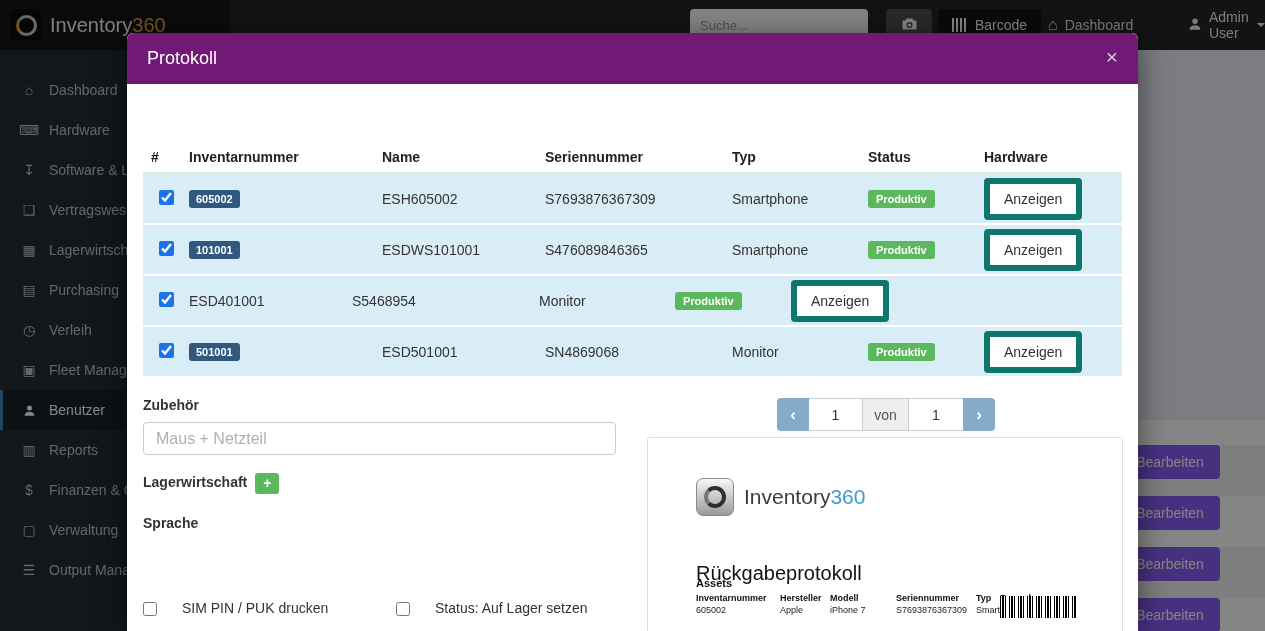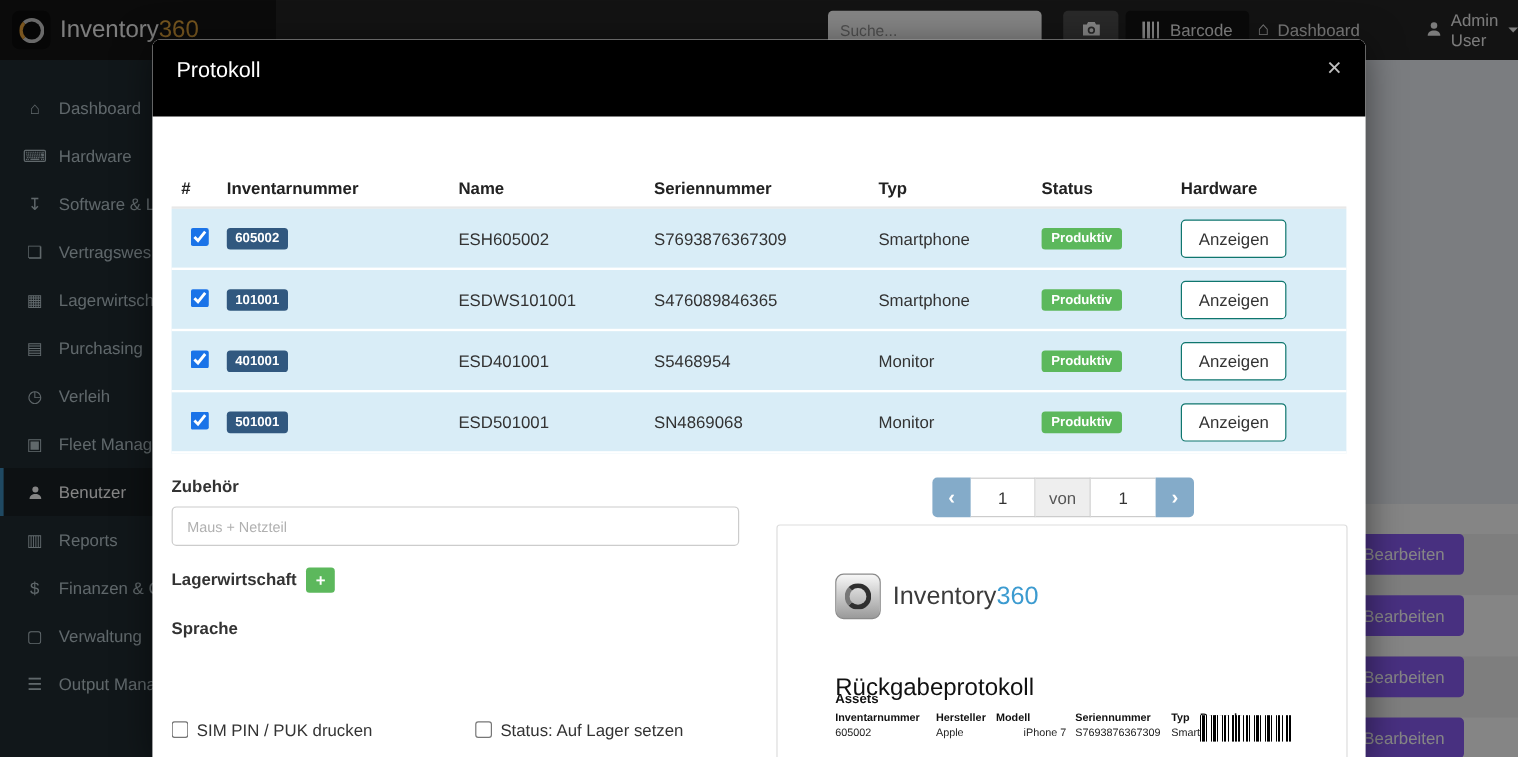--- a/index.html
+++ b/index.html
@@ -47,21 +47,21 @@
   .bg-edit-btn{position:absolute;right:45px;top:0;width:100px;height:34px;background:#8b5cf6;border:none;
                border-radius:4px;color:#fff;font-size:14px;cursor:pointer;}
   .bg-rows{padding-top:25px;}
 
   
   .backdrop{position:absolute;inset:0;background:rgba(0,0,0,0.48);z-index:10;}
 
   
   .modal{position:absolute;left:127px;top:33px;width:1011px;height:598px;background:#fff;z-index:20;
          border-radius:6px 6px 0 0;box-shadow:0 5px 30px rgba(0,0,0,.5);overflow:hidden;}
-  .modal-header{height:64px;background:#000000;border-radius:6px 6px 0 0;position:relative;}
+  .modal-header{height:51px;background:#701a75;border-radius:6px 6px 0 0;position:relative;}
   .modal-title{position:absolute;left:20px;top:0;line-height:51px;color:#fff;font-size:18px;}
   .modal-close{position:absolute;right:14px;top:12px;background:none;border:none;color:rgba(255,255,255,.75);
                font-size:21px;cursor:pointer;line-height:1;}
 
   .btn-remove{position:absolute;left:16px;top:71px;height:33px;background:#f0ad4e;border:none;border-radius:4px;
               color:#fff;font-size:14px;display:flex;align-items:center;gap:7px;padding:0 12px;cursor:pointer;}
   .deselect-glyph{width:11px;height:11px;border:2px solid #fff;border-radius:2px;display:inline-block;}
 
   
   .ptable{position:absolute;left:16px;top:108px;width:979px;}
@@ -69,35 +69,35 @@
   .th{font-weight:bold;font-size:14px;color:#222;padding-left:8px;box-sizing:border-box;}
   .tr{display:flex;height:49px;align-items:center;background:#d9edf7;border-bottom:2px solid #fff;}
   .td{font-size:14px;color:#333;padding-left:8px;box-sizing:border-box;}
   .c1{width:38px;} .c2{width:193px;} .c3{width:163px;} .c4{width:187px;}
   .c5{width:136px;} .c6{width:116px;} .c7{width:146px;}
   .row-check{width:15px;height:15px;accent-color:#1a73e8;margin:0 0 0 8px;cursor:pointer;}
   .badge-inv{display:inline-block;background:#31587f;color:#fff;font-size:11px;font-weight:bold;
              padding:3px 7px;border-radius:3px;}
   .badge-ok{display:inline-block;background:#5cb85c;color:#fff;font-size:11px;font-weight:bold;
             padding:3px 8px;border-radius:3px;}
-  .btn-show{background:#fff;border:1px solid #0f766e;border-radius:4px;color:#333;font-size:14px;
+  .btn-show{background:#fff;border:6px solid #0f766e;border-radius:4px;color:#333;font-size:14px;
             padding:7px 14px;cursor:pointer;}
 
   
   .form-label{position:absolute;font-size:14px;font-weight:bold;color:#333;}
   .input-text{position:absolute;left:16px;top:389px;width:473px;height:33px;border:1px solid #ccc;border-radius:4px;
-              padding:0 12px;font-size:12px;color:#333;box-sizing:border-box;outline:none;}
+              padding:0 12px;font-size:16px;color:#333;box-sizing:border-box;outline:none;}
   .input-text::placeholder{color:#b0b0b0;}
   .btn-plus{display:inline-block;width:24px;height:21px;background:#5cb85c;border:none;border-radius:3px;
             color:#fff;font-size:14px;font-weight:bold;line-height:21px;text-align:center;cursor:pointer;
             vertical-align:middle;margin-left:8px;padding:0;}
   .select{position:absolute;left:16px;top:505px;width:473px;height:33px;border:1px solid #ccc;border-radius:4px;
           font-size:14px;color:#333;box-sizing:border-box;display:flex;align-items:center;padding:0 12px;cursor:pointer;}
   .sel-caret{position:absolute;right:10px;top:14px;border:5px solid transparent;border-top-color:#333;}
-  .chk-row{position:absolute;top:567px;display:flex;align-items:center;gap:7px;font-size:14px;color:#333;}
+  .chk-row{position:absolute;top:567px;display:flex;align-items:flex-end;gap:25px;font-size:14px;color:#333;}
   .chk{width:14px;height:14px;accent-color:#1a73e8;margin:0;cursor:pointer;}
 
   
   .pager{position:absolute;left:650px;top:365px;height:33px;display:flex;}
   .pg-btn{width:32px;height:33px;background:#84abc9;border:none;color:#fff;font-size:17px;font-weight:bold;
           cursor:pointer;padding:0;line-height:33px;}
   .pg-prev{border-radius:4px 0 0 4px;}
   .pg-next{border-radius:0 4px 4px 0;}
   .pg-input{width:54px;height:33px;border:1px solid #ccc;border-left:none;text-align:center;font-size:14px;
             color:#333;box-sizing:border-box;outline:none;padding:0;}
@@ -274,21 +274,20 @@
         <div class="td c1"><input type="checkbox" checked="" class="row-check" style=""></div>
         <div class="td c2"><span class="badge-inv">101001</span></div>
         <div class="td c3">ESDWS101001</div>
         <div class="td c4">S476089846365</div>
         <div class="td c5">Smartphone</div>
         <div class="td c6"><span class="badge-ok">Produktiv</span></div>
         <div class="td c7"><button class="btn-show">Anzeigen</button></div>
       </div>
       <div class="tr">
         <div class="td c1"><input type="checkbox" checked="" class="row-check" style=""></div>
-        <div class="td c2"><span class="badge-inv">401001</span></div>
         <div class="td c3">ESD401001</div>
         <div class="td c4">S5468954</div>
         <div class="td c5">Monitor</div>
         <div class="td c6"><span class="badge-ok">Produktiv</span></div>
         <div class="td c7"><button class="btn-show">Anzeigen</button></div>
       </div>
       <div class="tr">
         <div class="td c1"><input type="checkbox" checked="" class="row-check" style=""></div>
         <div class="td c2"><span class="badge-inv">501001</span></div>
         <div class="td c3">ESD501001</div>
@@ -337,20 +336,20 @@
 
       <span class="pv-h" style="left:48px;">Inventarnummer</span>
       <span class="pv-h" style="left:132px;">Hersteller</span>
       <span class="pv-h" style="left:182px;">Modell</span>
       <span class="pv-h" style="left:248px;">Seriennummer</span>
       <span class="pv-h" style="left:328px;">Typ</span>
       <span class="pv-h" style="left:352px;">Barcode</span>
 
       <span class="pv-v" style="left:48px;">605002</span>
       <span class="pv-v" style="left:132px;">Apple</span>
-      <span class="pv-v" style="left:182px;margin-left:23px;">iPhone 7</span>
+      <span class="pv-v" style="left:182px;">iPhone 7</span>
       <span class="pv-v" style="left:248px;">S7693876367309</span>
       <span class="pv-v" style="left:328px;">Smartphone</span>
       <div class="pv-barcode"></div>
     </div>
   </div>
 
 </div>
 
 </body></html>

